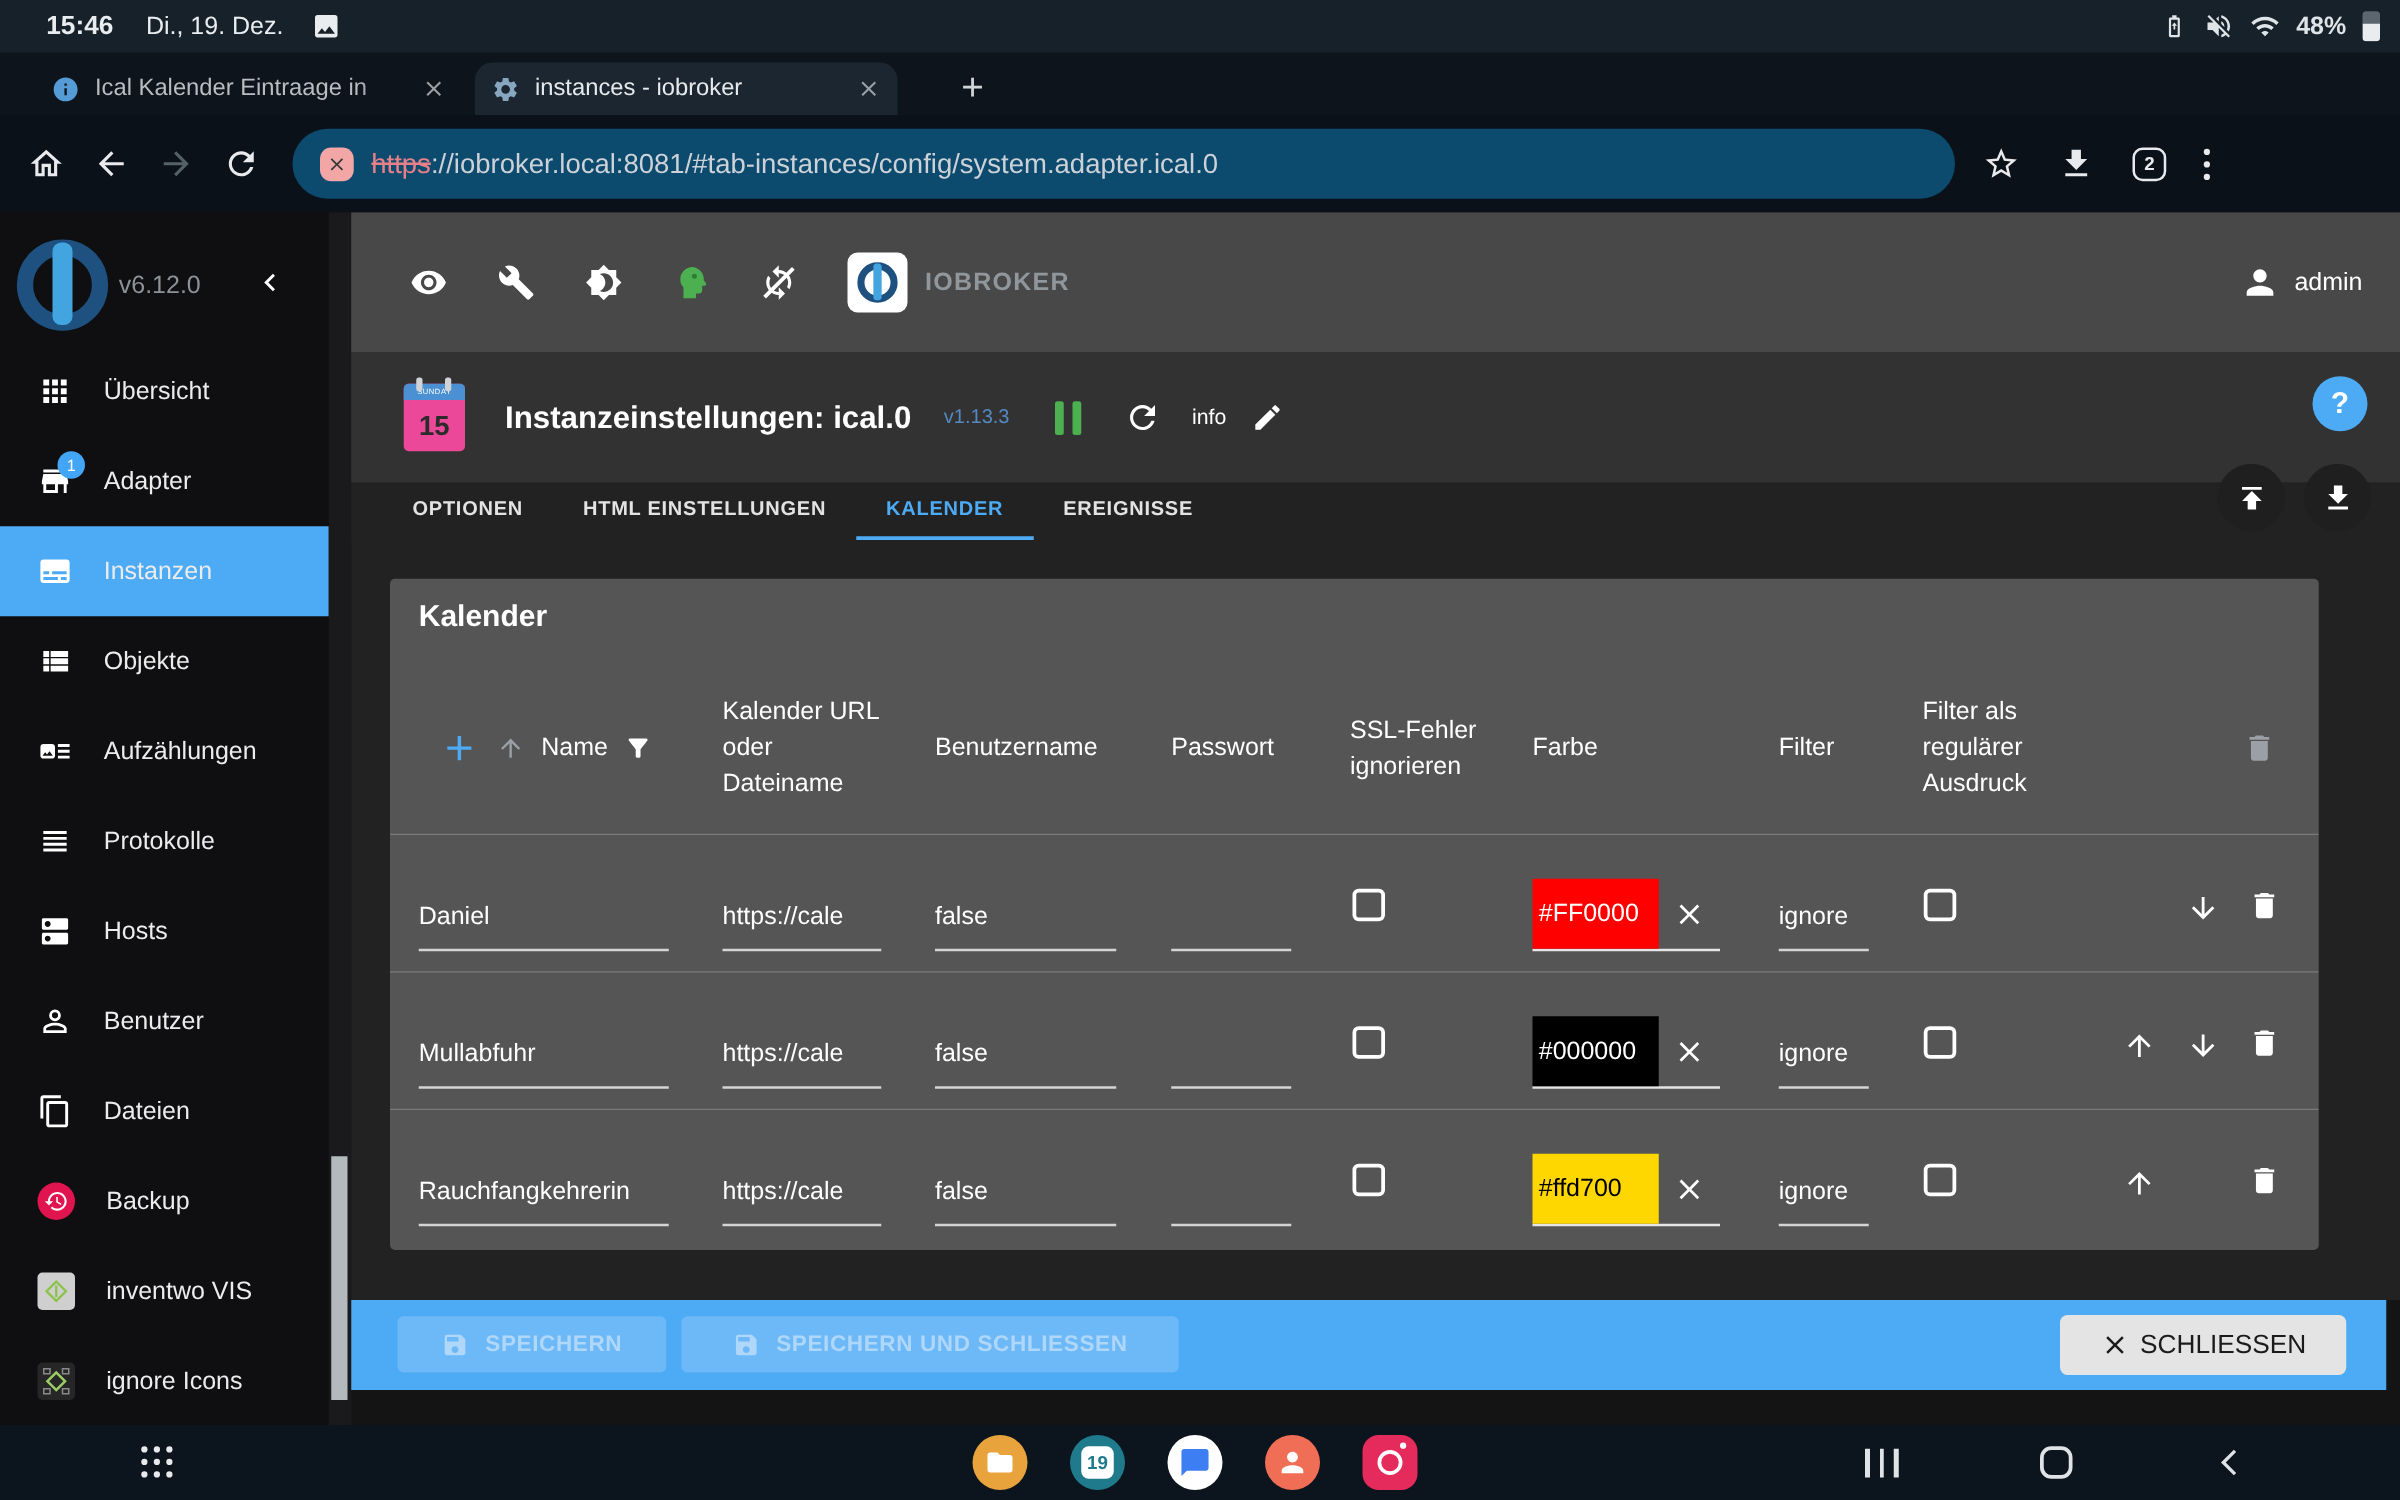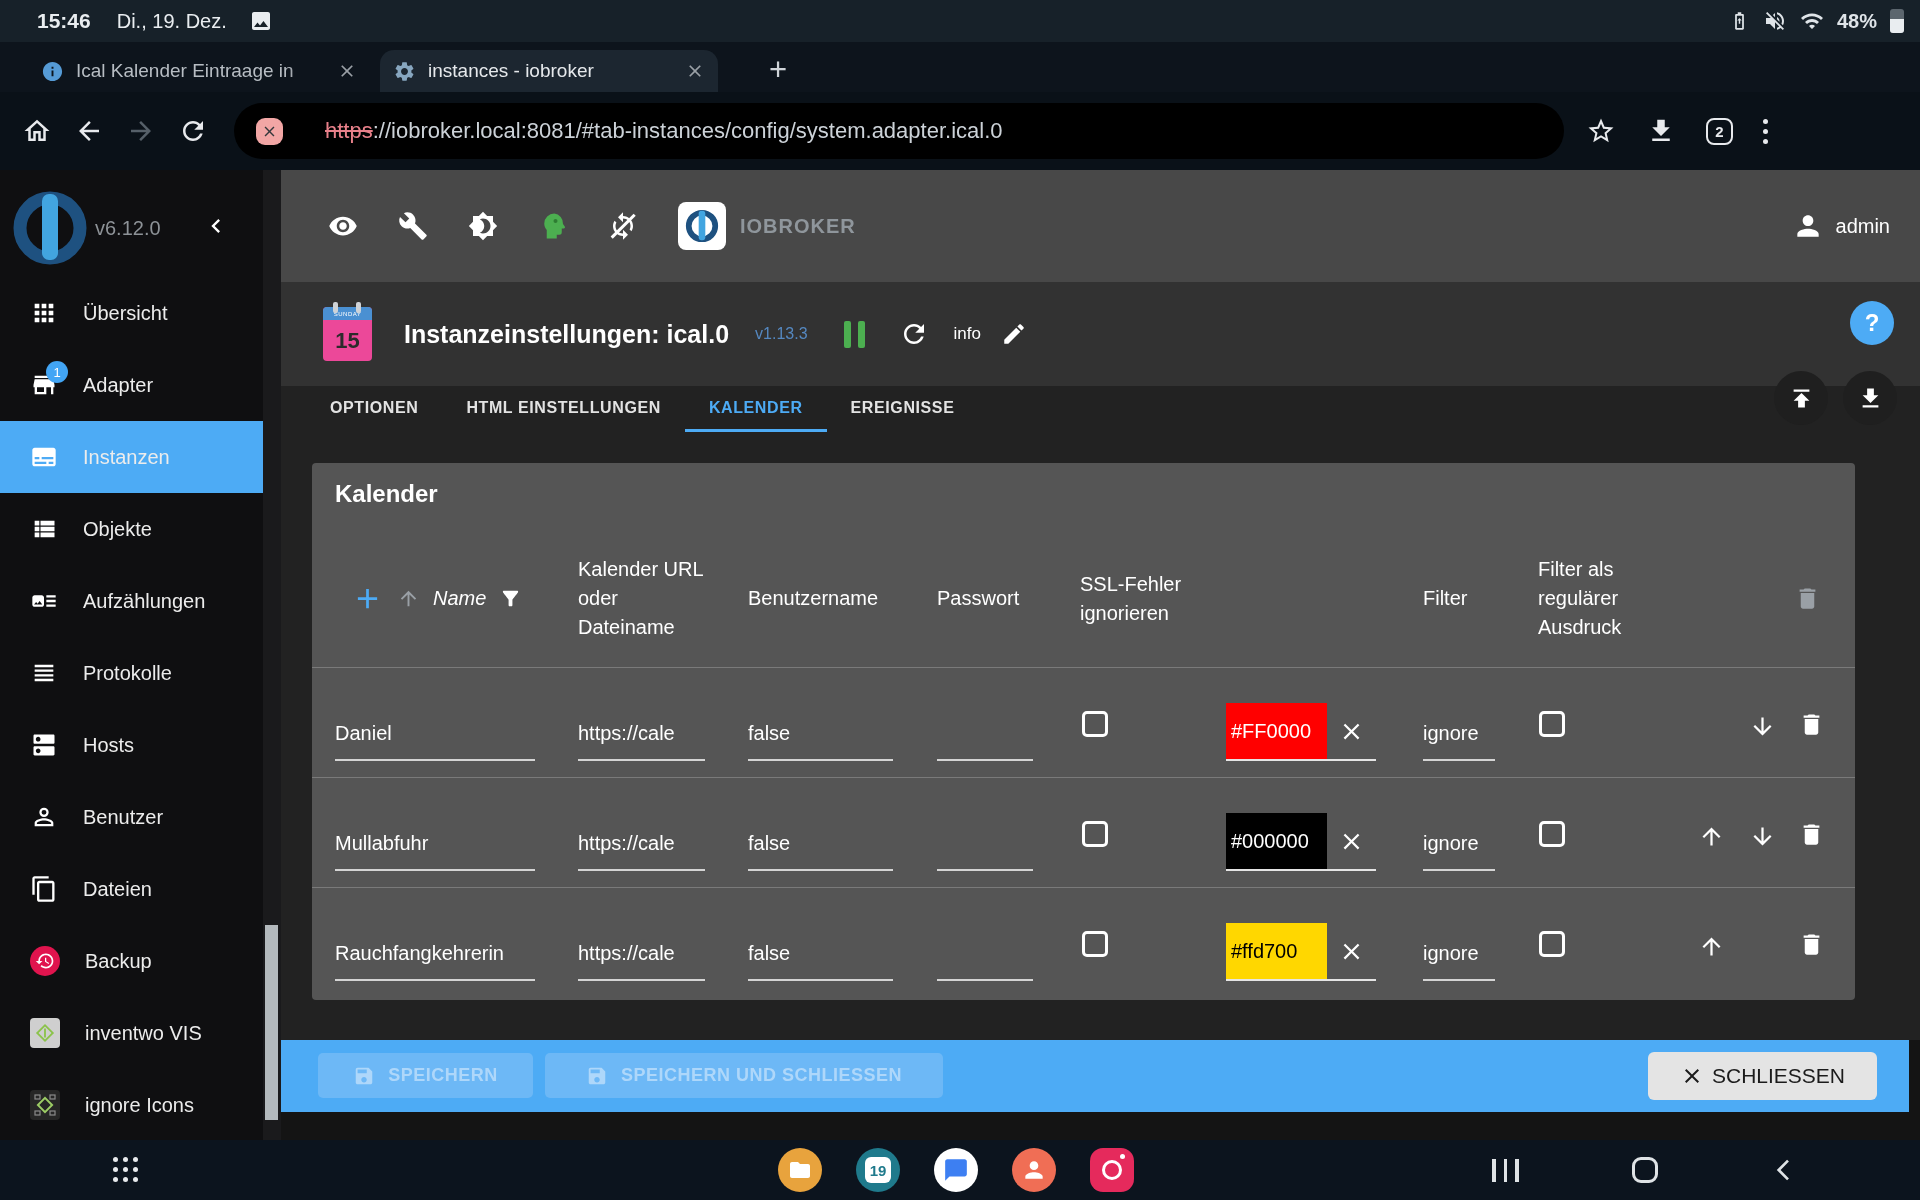--- a/index.html
+++ b/index.html
@@ -31,22 +31,22 @@
     background:linear-gradient(90deg, rgba(13,20,28,0), #0d141c); }
   .tab-close { margin-left:10px; color:#9aa0a6; }
   .newtab { position:absolute; left:762px; top:10px; font-size:31px; color:#cfd4d9; width:32px; text-align:center; }
 
   
   .browserbar { position:absolute; top:92px; left:0; right:0; height:78px; background:#0a1118;
     display:flex; align-items:center; color:#e8eaed; }
   .bb-icon { width:30px; margin-left:22px; }
   .bb-icon:first-child { margin-left:22px; }
   .bb-fwd { color:#566069; }
-  .urlpill { margin-left:26px; width:1330px; height:56px; border-radius:28px; background:#000000;
-    display:flex; align-items:center; padding:0 22px;gap:28px; }
+  .urlpill { margin-left:26px; width:1330px; height:56px; border-radius:28px; background:#0c4a6e;
+    display:flex; align-items:center; padding:0 22px; }
   .url-badge { width:27px; height:27px; border-radius:9px; background:#f2a6a5; color:#33373b;
     display:flex; align-items:center; justify-content:center; flex-shrink:0; }
   .url-text { margin-left:14px; font-size:22px; color:#ccd2d8; white-space:nowrap; overflow:hidden; }
   .url-proto { color:#e8808a; text-decoration:line-through; }
   .bb-right { display:flex; align-items:center; gap:30px; margin-left:22px; }
   .tabcount { width:27px; height:27px; border:2.5px solid #e8eaed; border-radius:8px;
     font-size:15px; font-weight:700; display:flex; align-items:center; justify-content:center; }
   .kebab { display:flex; flex-direction:column; gap:5px; }
   .kebab i { width:5px; height:5px; border-radius:50%; background:#e8eaed; }
 
@@ -119,21 +119,21 @@
   .panel { position:absolute; top:293px; left:31px; width:1543px; height:537px; background:#555;
     border-radius:4px; overflow:hidden; color:#fff; }
   .panel-title { position:absolute; top:17px; left:23px; font-size:24px; font-weight:600; }
   .phead { position:absolute; top:67px; height:137px; display:flex; align-items:center;
     font-size:20px; font-weight:500; line-height:29px; }
   .sep { position:absolute; left:0; right:0; height:1px; background:rgba(255,255,255,.22); }
   .trow { position:absolute; left:0; right:0; height:110px;padding-left:32px; }
   .c-name{left:23px;width:200px} .c-url{left:266px;width:127px} .c-user{left:436px;width:145px}
   .c-pass{left:625px;width:96px} .c-ssl{left:768px;width:105px} .c-color{left:914px;width:150px}
   .c-filter{left:1111px;width:72px} .c-regex{left:1226px;width:112px} .c-actions{left:1378px;width:145px}
-  .hname { gap:13px; padding-left:16px;font-style:italic; }
+  .hname { gap:13px; padding-left:16px; }
   .plus { width:33px; color:#4dabf5; }
   .sorta { width:23px; color:#9aa0a6; }
   .funnel { width:23px; color:#fff; }
   .htrash { width:27px; color:#9aa0a6; margin-left:104px; }
   .cell { position:absolute; top:40px; height:54px; }
   .tinput { width:100%; height:100%; background:transparent; border:none; outline:none;
     border-bottom:2px solid rgba(255,255,255,.75); color:#fff; font-size:20px;
     font-family:"Liberation Sans", sans-serif; padding:0; }
   .cbox { position:absolute; top:44px; width:26px; height:26px; border:3px solid #fff; border-radius:5px; }
   .colorwrap { position:absolute; top:36px; width:150px; height:58px;
@@ -532,20 +532,21 @@
           <span class="funnel">
               <svg viewBox="0 0 24 24" fill="currentColor">
                 <path d="M4.25 5.61C6.27 8.2 10 13 10 13v6c0 .55.45 1 1 1h2c.55 0 1-.45 1-1v-6s3.73-4.8 5.75-7.39C20.25 4.95 19.78 4 18.95 4H5.04c-.83 0-1.3.95-.79 1.61z"></path>
               </svg>
             </span>
         </div>
         <div class="phead c-url">Kalender URL oder Dateiname</div>
         <div class="phead c-user">Benutzername</div>
         <div class="phead c-pass">Passwort</div>
         <div class="phead c-ssl">SSL-Fehler ignorieren</div>
+        <div class="phead c-color">Farbe</div>
         <div class="phead c-filter">Filter</div>
         <div class="phead c-regex">Filter als regulärer Ausdruck</div>
         <div class="phead c-actions">
           <span class="htrash">
               <svg viewBox="0 0 24 24" fill="currentColor">
                 <path d="M6 19c0 1.1.9 2 2 2h8c1.1 0 2-.9 2-2V7H6v12zM19 4h-3.5l-1-1h-5l-1 1H5v2h14V4z"></path>
               </svg>
             </span>
         </div>
 

